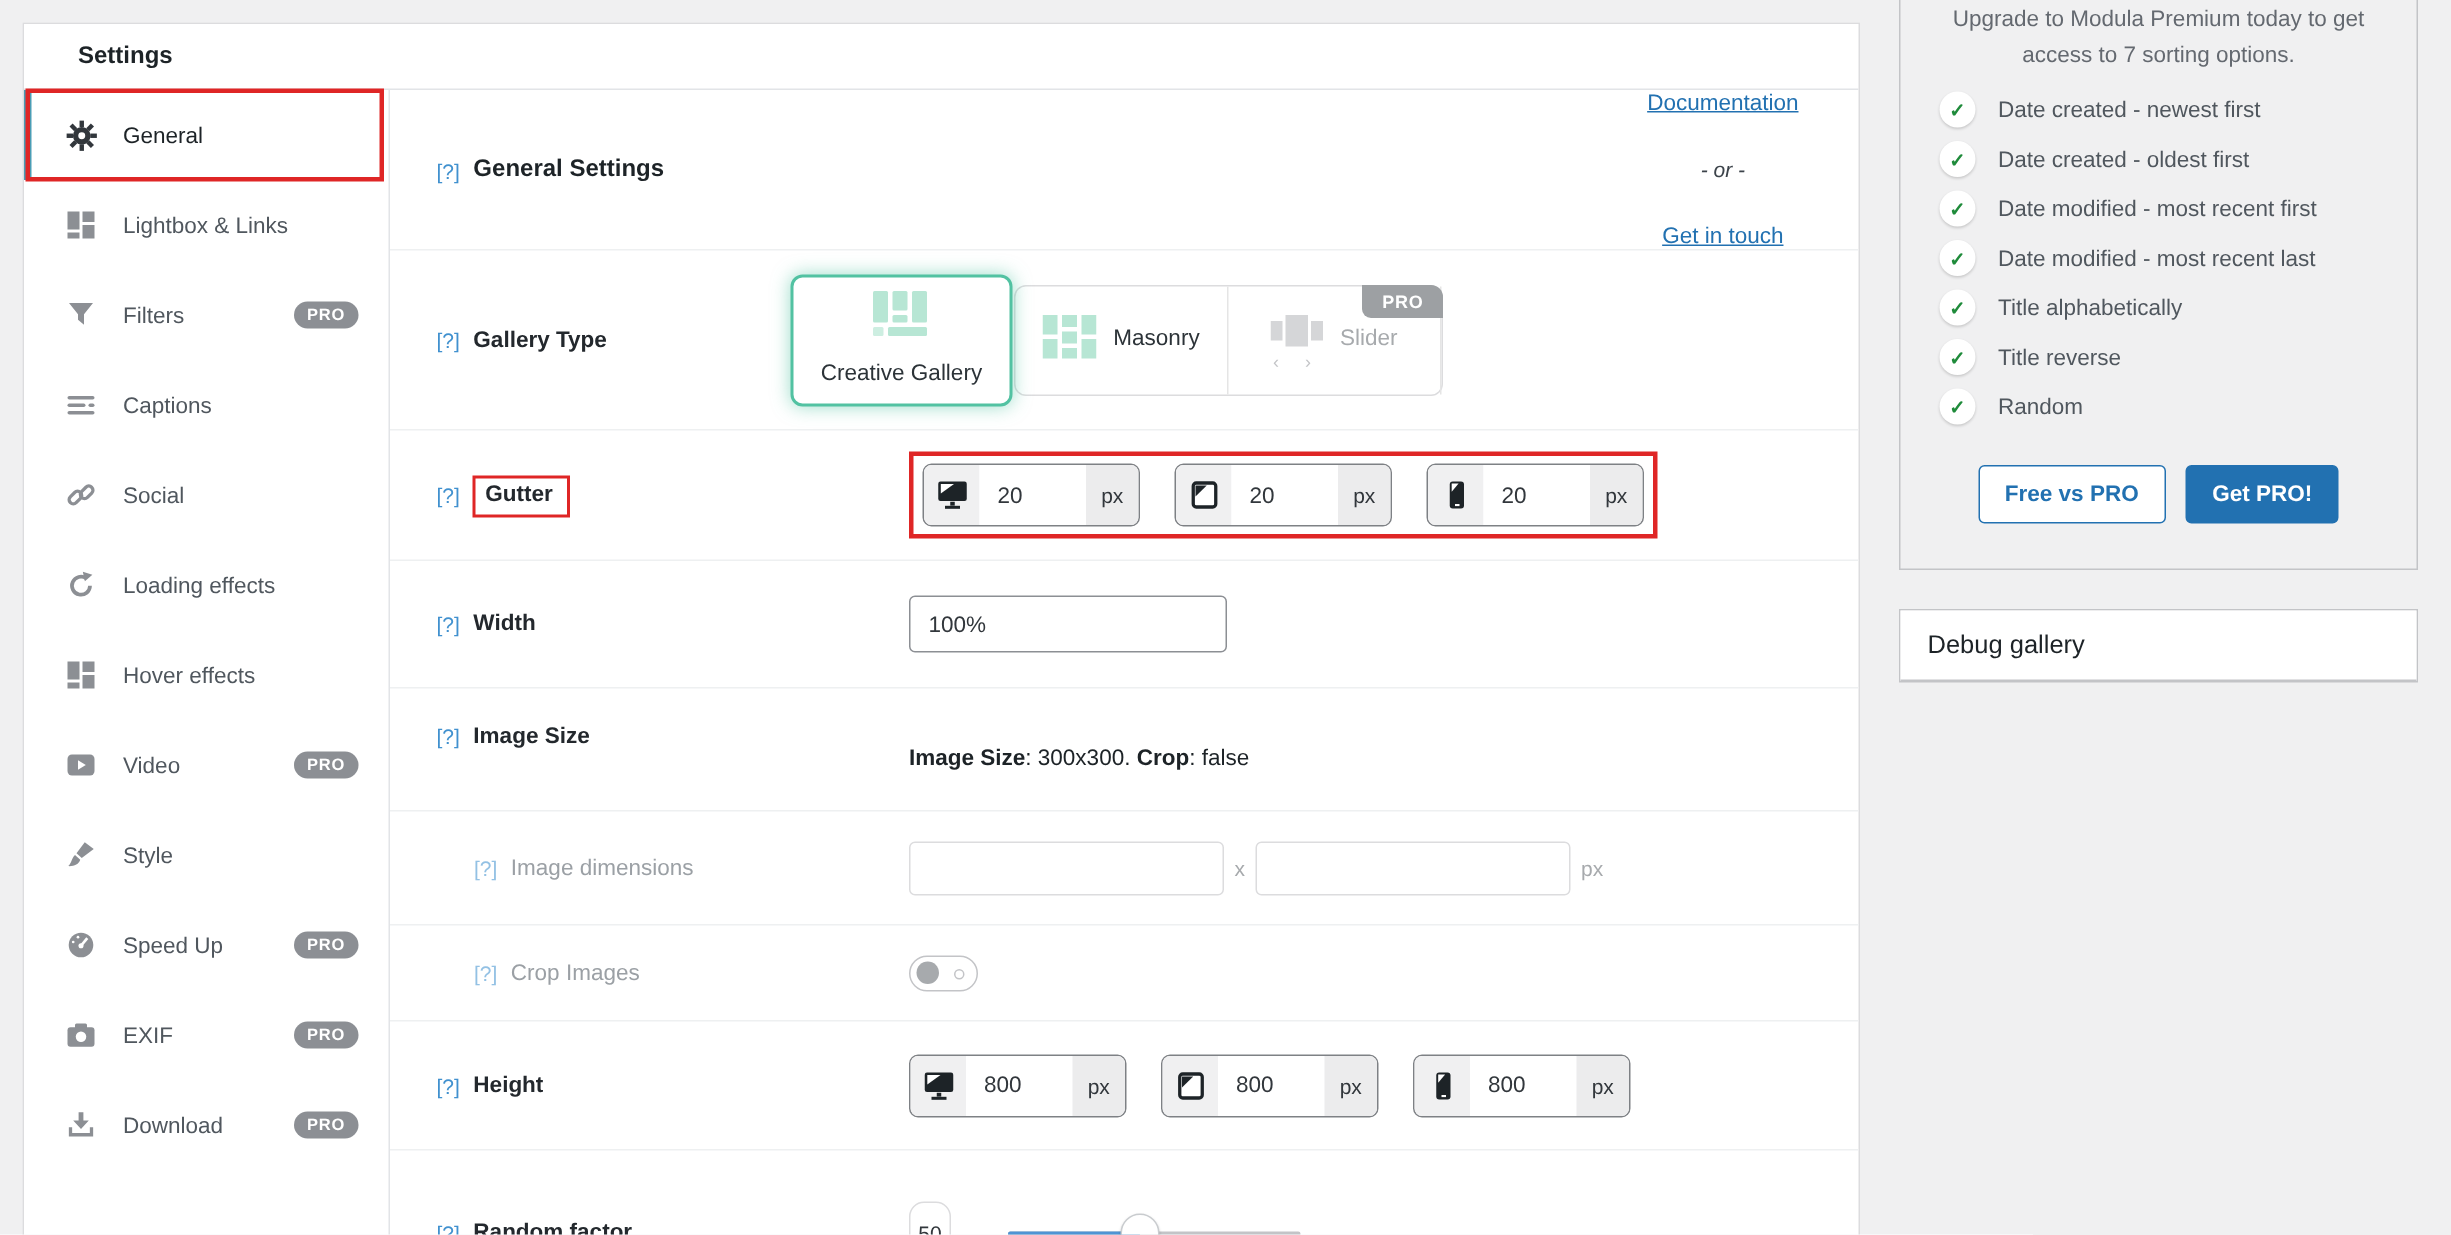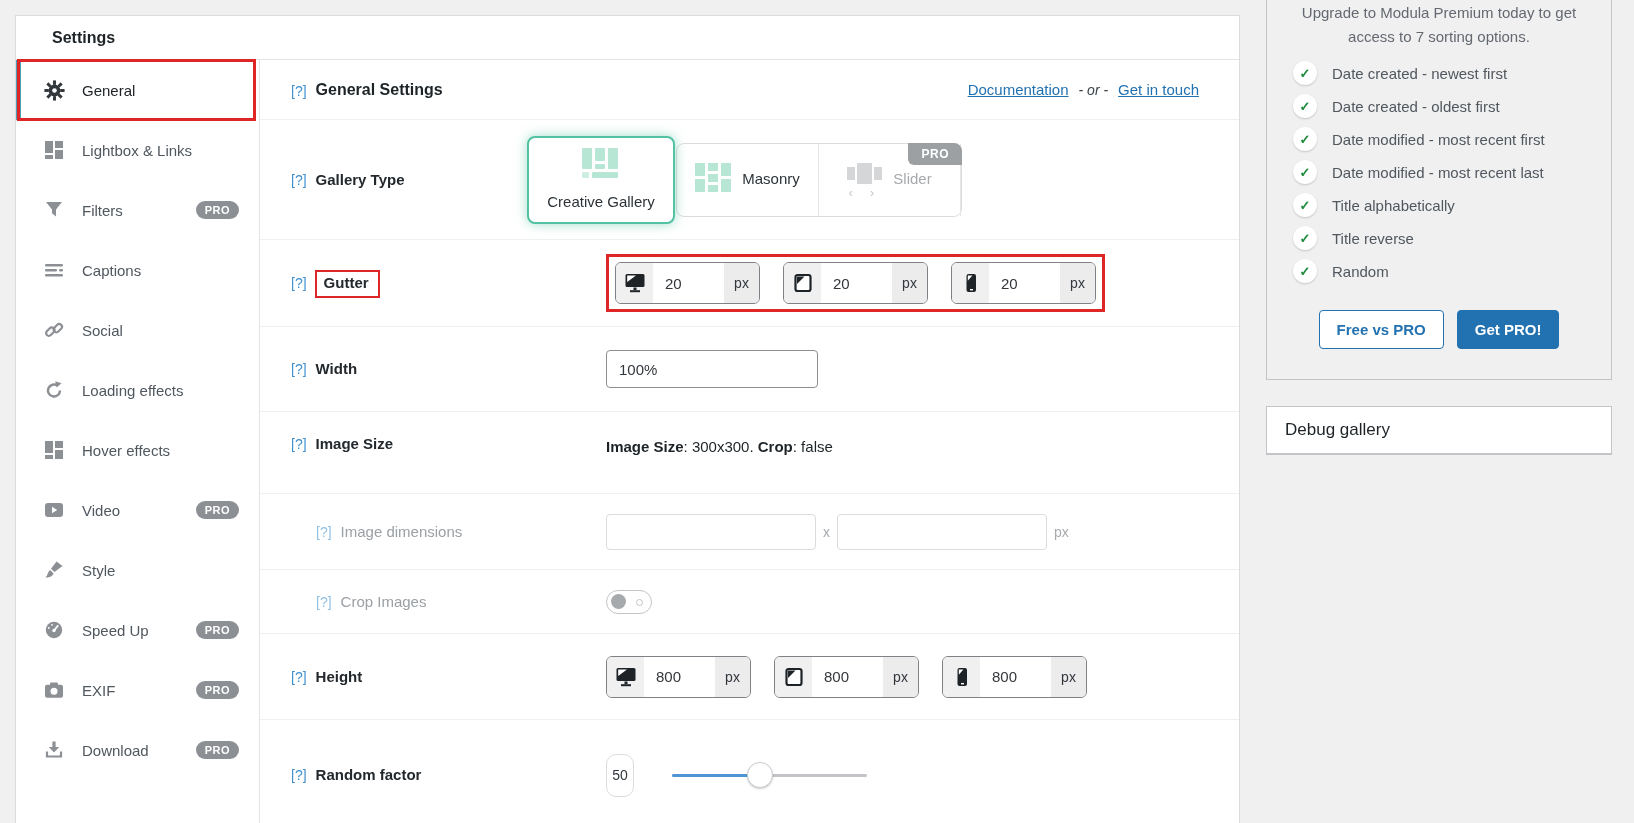--- a/index.html
+++ b/index.html
@@ -51,21 +51,21 @@
   .row-label{
     width:315px; flex:0 0 315px; display:flex; align-items:flex-start; gap:9px;
     font-size:15px; font-weight:700; color:#23282d; line-height:1.3;
   }
   .help{ color:#4191cf; font-weight:400; font-size:14px; position:relative; top:1px; }
   .row-label.sub{ padding-left:25px; color:#9ba0a5; font-weight:400; }
   .row-label.sub .help{ color:#93c1e4; }
   
   .content-head{ min-height:60px; }
   .content-head .head-title{ font-size:16px; font-weight:700; display:flex; gap:9px; align-items:center;}
-  .head-links{ margin-left:auto; font-size:15px; display:flex; align-items:center; gap:10px; }
+  .head-links{ margin-left:auto; font-size:15px; display:flex; align-items:center; gap:28px;flex-direction:column; }
   .head-links a{ color:#2271b1; text-decoration:underline; cursor:pointer; }
   .or-txt{ color:#3c434a; font-style:italic; font-size:14px; }
   
   .row-gallery{ min-height:120px; }
   .gt-wrap{ display:flex; align-items:center; margin-left:-78px; position:relative; }
   .gt-group{
     display:flex; align-items:center; border:1px solid #dcdcde; border-radius:8px;
     background:#fff; position:relative;
   }
   .gt-card{
@@ -108,21 +108,21 @@
     width:212px; height:38px; border:1px solid #8c8f94; border-radius:4px;
     font-size:15px; color:#32373c; padding:0 12px; font-family:"Liberation Sans",sans-serif; background:#fff;
   }
   .row-imagesize{ min-height:82px; padding-top:14px; padding-bottom:14px; align-items:flex-start; }
   .row-imagesize .row-label{ margin-top:8px; }
   .select-box{
     width:277px; height:37px; border:1px solid #8c8f94; border-radius:4px; background:#fff;
     display:flex; align-items:center; justify-content:space-between; padding:0 12px; cursor:pointer;
     font-size:15px; color:#32373c;
   }
-  .size-note{ margin-top:12px; font-size:15px; color:#1d2327; }
+  .size-note{ margin-top:24px; font-size:15px; color:#1d2327; }
   .size-note b{ font-weight:700; }
   .row-dims{ min-height:76px; }
   .dim-input{
     width:210px; height:36px; border:1px solid #dcdcde; border-radius:4px; background:#fff;
     font-size:15px; padding:0 10px; color:#a7aaad; font-family:"Liberation Sans",sans-serif;
   }
   .dim-sep{ color:#a7aaad; font-size:14px; margin:0 7px; }
   .dim-suffix{ color:#a7aaad; font-size:14px; margin-left:7px; }
   .row-crop{ min-height:64px; }
   .toggle{

